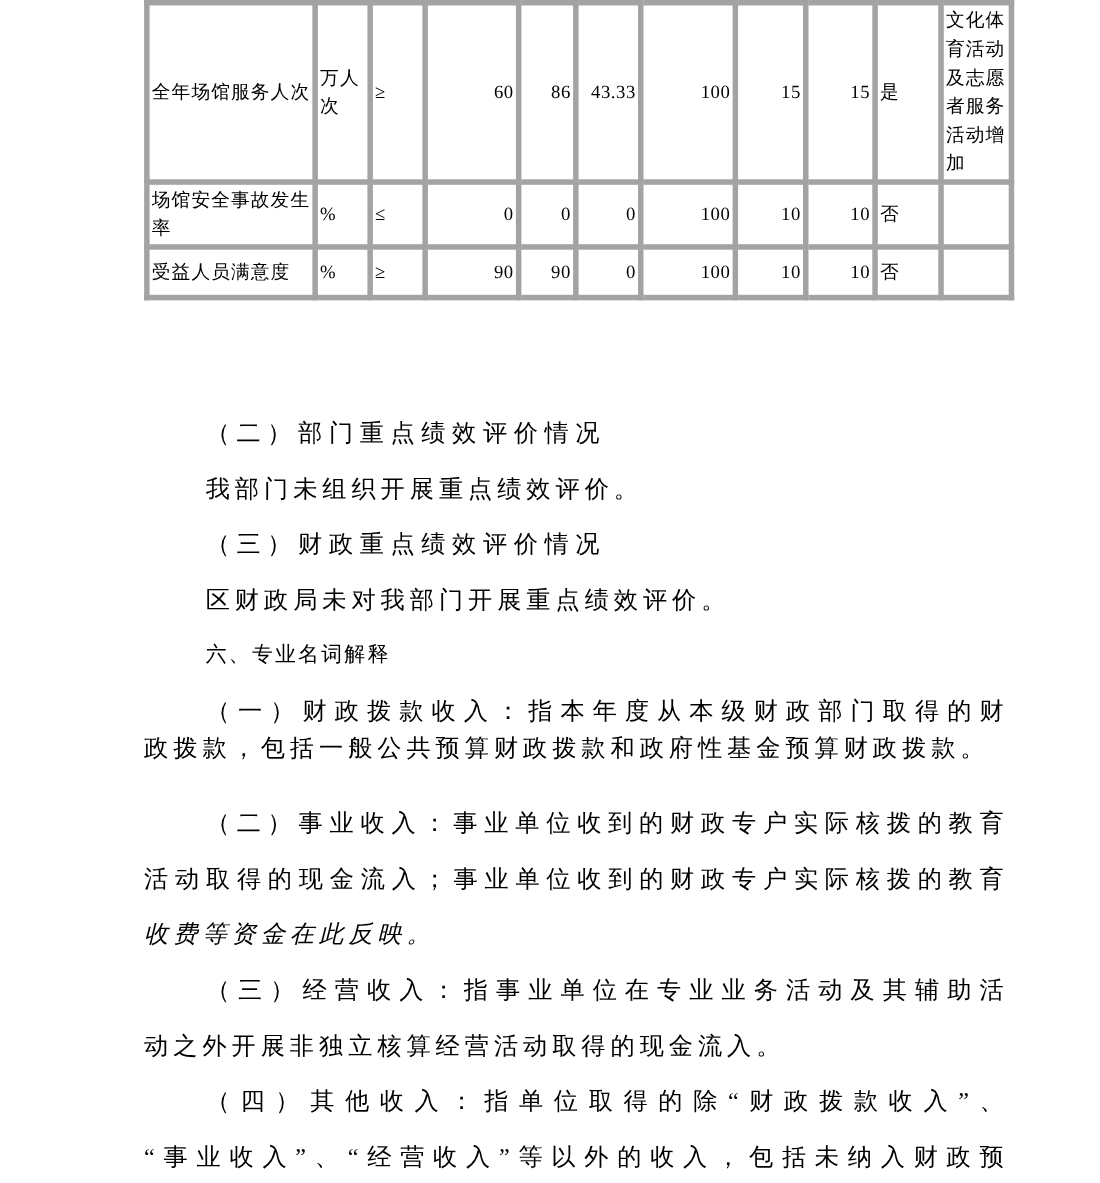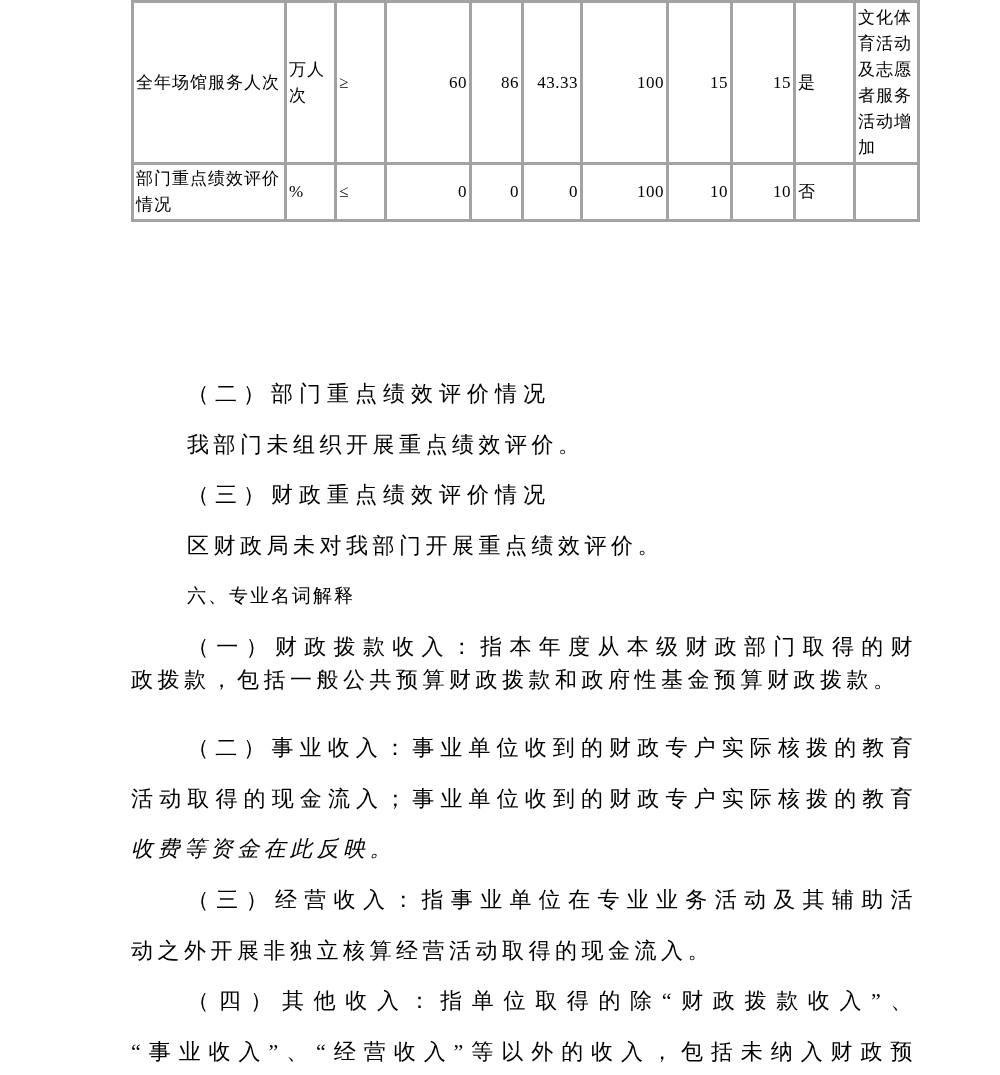--- a/index.html
+++ b/index.html
@@ -7,21 +7,21 @@
     position:relative; width:1000px; height:1075px;
     background:#ffffff; color:#000000; overflow:hidden;
     font-family:"Liberation Serif","DejaVu Serif",serif;
   }
   
   .perf-table {
     position:absolute; left:131px; top:0px;
     border-collapse:collapse; table-layout:fixed;
   }
   .perf-table td {
-    border:3px solid #a3a3a3;
+    border:5px solid #a3a3a3;
     font-size:17px; line-height:26px; letter-spacing:1px;
     vertical-align:middle; padding:1px 2px;
     word-break:break-all; overflow:hidden;
   }
   .perf-table td.num { text-align:right; letter-spacing:0.5px; padding-right:2px; }
   .perf-table td.txt { text-align:left; }
   
   .line {
     position:absolute; left:131px; width:786px;
     height:51px; line-height:51px;
@@ -63,25 +63,38 @@
           <td class="num">60</td>
           <td class="num">86</td>
           <td class="num">43.33</td>
           <td class="num">100</td>
           <td class="num">15</td>
           <td class="num">15</td>
           <td class="txt">是</td>
           <td class="txt">文化体育活动及志愿者服务活动增加</td>
         </tr>
         <tr style="height: 57px;">
-          <td class="txt">部门重点绩效评价情况</td>
+          <td class="txt">场馆安全事故发生率</td>
           <td class="txt">%</td>
           <td class="txt">≤</td>
           <td class="num">0</td>
           <td class="num">0</td>
+          <td class="num">0</td>
+          <td class="num">100</td>
+          <td class="num">10</td>
+          <td class="num">10</td>
+          <td class="txt">否</td>
+          <td class="txt"></td>
+        </tr>
+        <tr style="height: 46px;">
+          <td class="txt">受益人员满意度</td>
+          <td class="txt">%</td>
+          <td class="txt">≥</td>
+          <td class="num">90</td>
+          <td class="num">90</td>
           <td class="num">0</td>
           <td class="num">100</td>
           <td class="num">10</td>
           <td class="num">10</td>
           <td class="txt">否</td>
           <td class="txt"></td>
         </tr>
       </tbody>
   </table>
   <div id="text-block">

